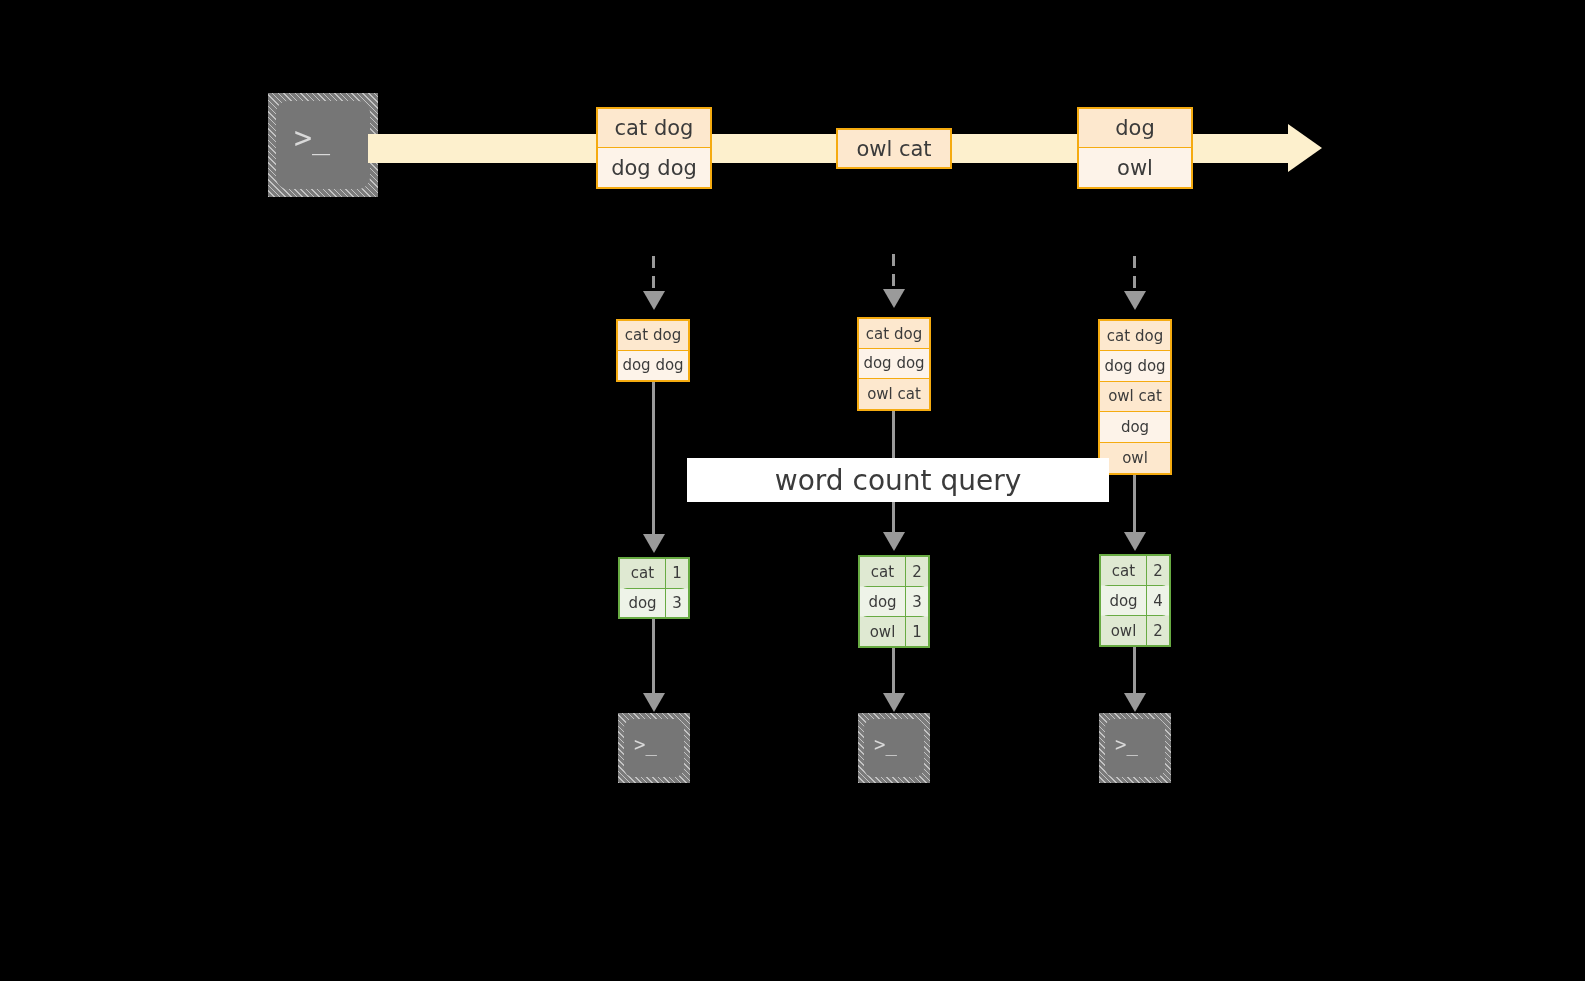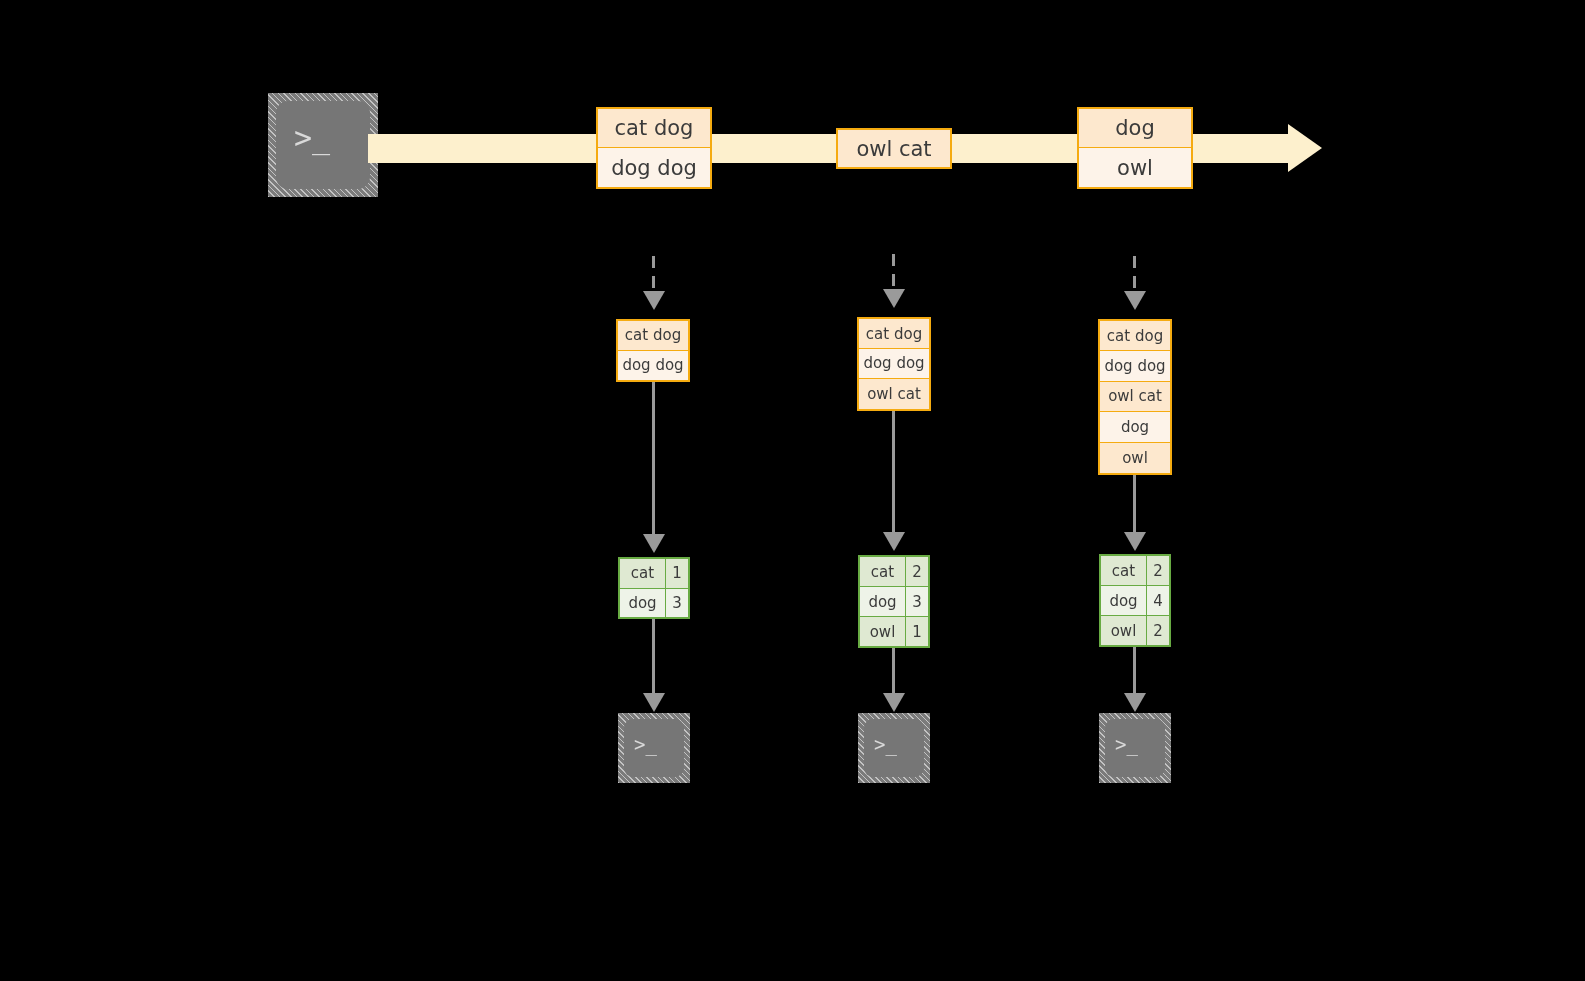--- a/index.html
+++ b/index.html
@@ -87,20 +87,21 @@
     box-sizing: border-box;
     border: 2px solid #68ab43;
     display: flex;
     flex-direction: column;
     background: #e6eedc;
   }
   .kv-row {
     display: flex;
     flex: 1 1 auto;
     border-bottom: 1px solid #68ab43;
+    border-radius: 7px;
   }
   .kv-row:last-child { border-bottom: none; }
   .kv-row.shade-a .kv-k,
   .kv-row.shade-a .kv-v { background: #dfe9d2; }
   .kv-row.shade-b .kv-k,
   .kv-row.shade-b .kv-v { background: #eef3e8; }
   .kv-k {
     box-sizing: border-box;
     display: flex;
     align-items: center;
@@ -277,14 +278,15 @@
 
   <div class="vline" style="left:1133px; top:647px; height:49px;"></div>
   <div class="vhead" style="left:1124px; top:693px;"></div>
 
   <div class="term-wrap" style="left:1099px; top:713px; width:72px; height:70px;">
     <div class="term-hatch"></div>
     <div class="term-body" style="left:6px; top:6px; width:60px; height:58px; border-radius:9px;"></div>
     <div class="term-glyph" style="left:16px; top:22px; font-size:19px;">&gt;_</div>
   </div>
 
+  <div class="query-label" style="left:687px; top:458px; width:422px; height:44px; font-size:28px;">word count query</div>
 
 </div>
 
 </body></html>

